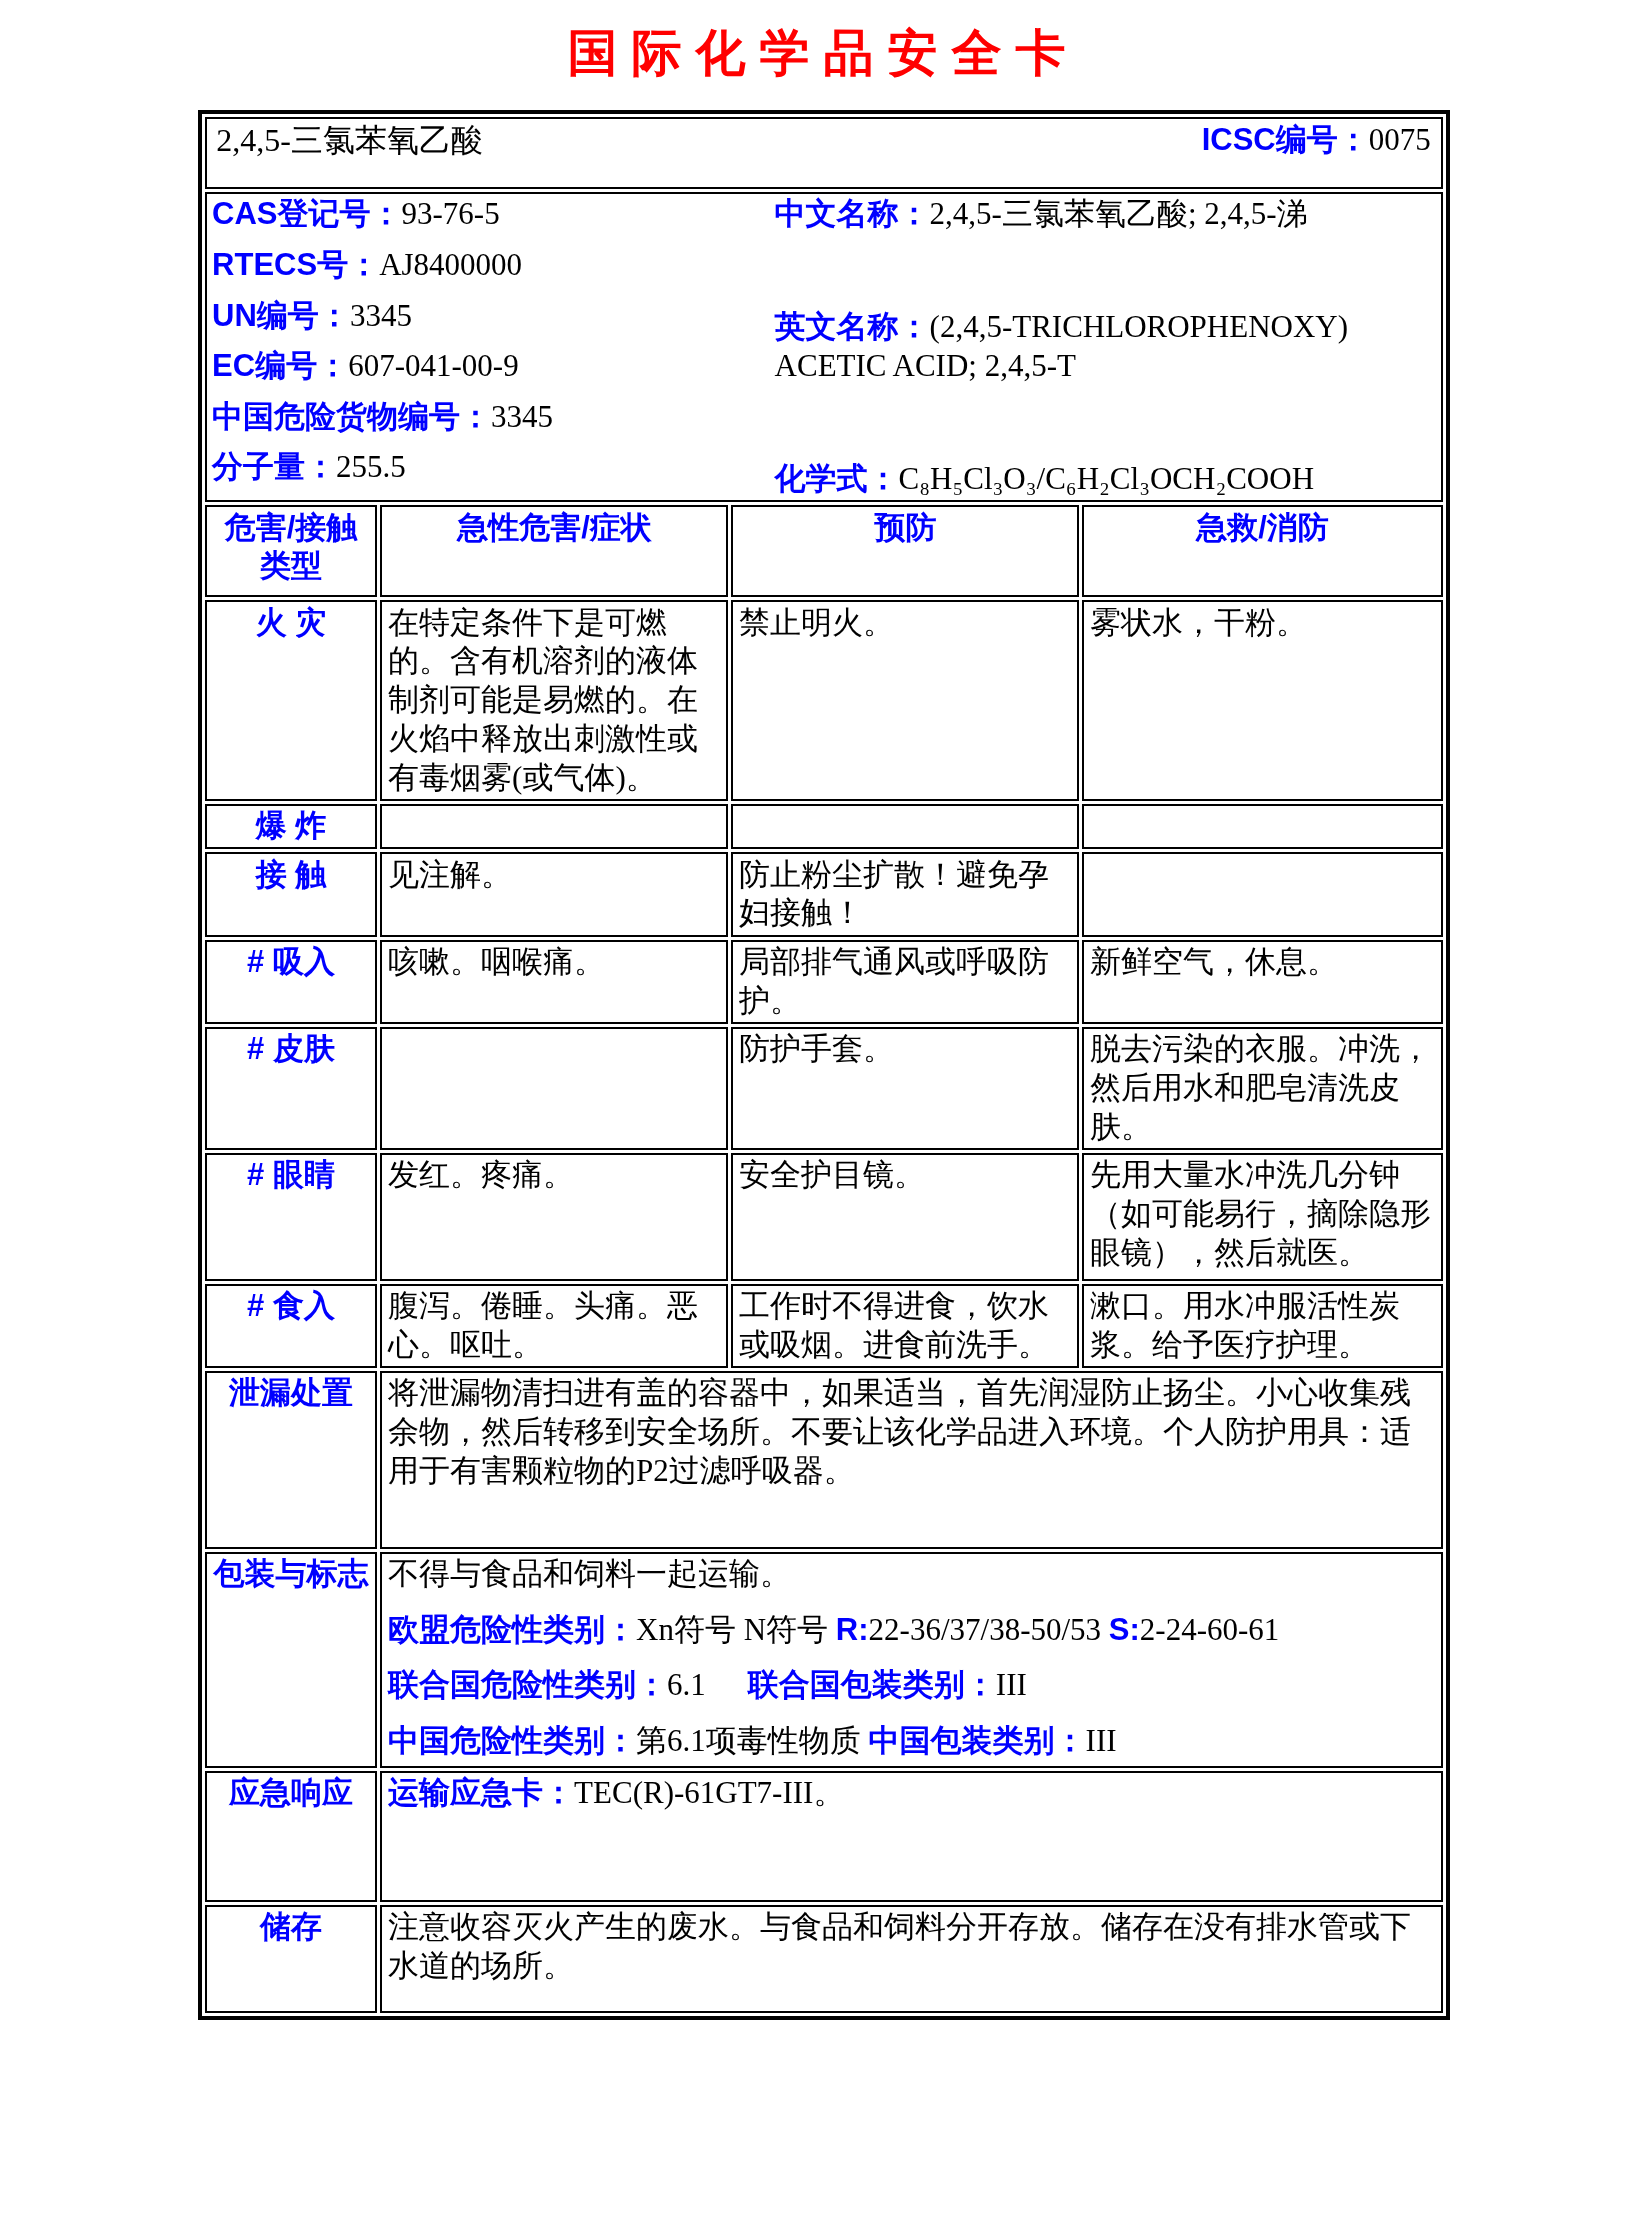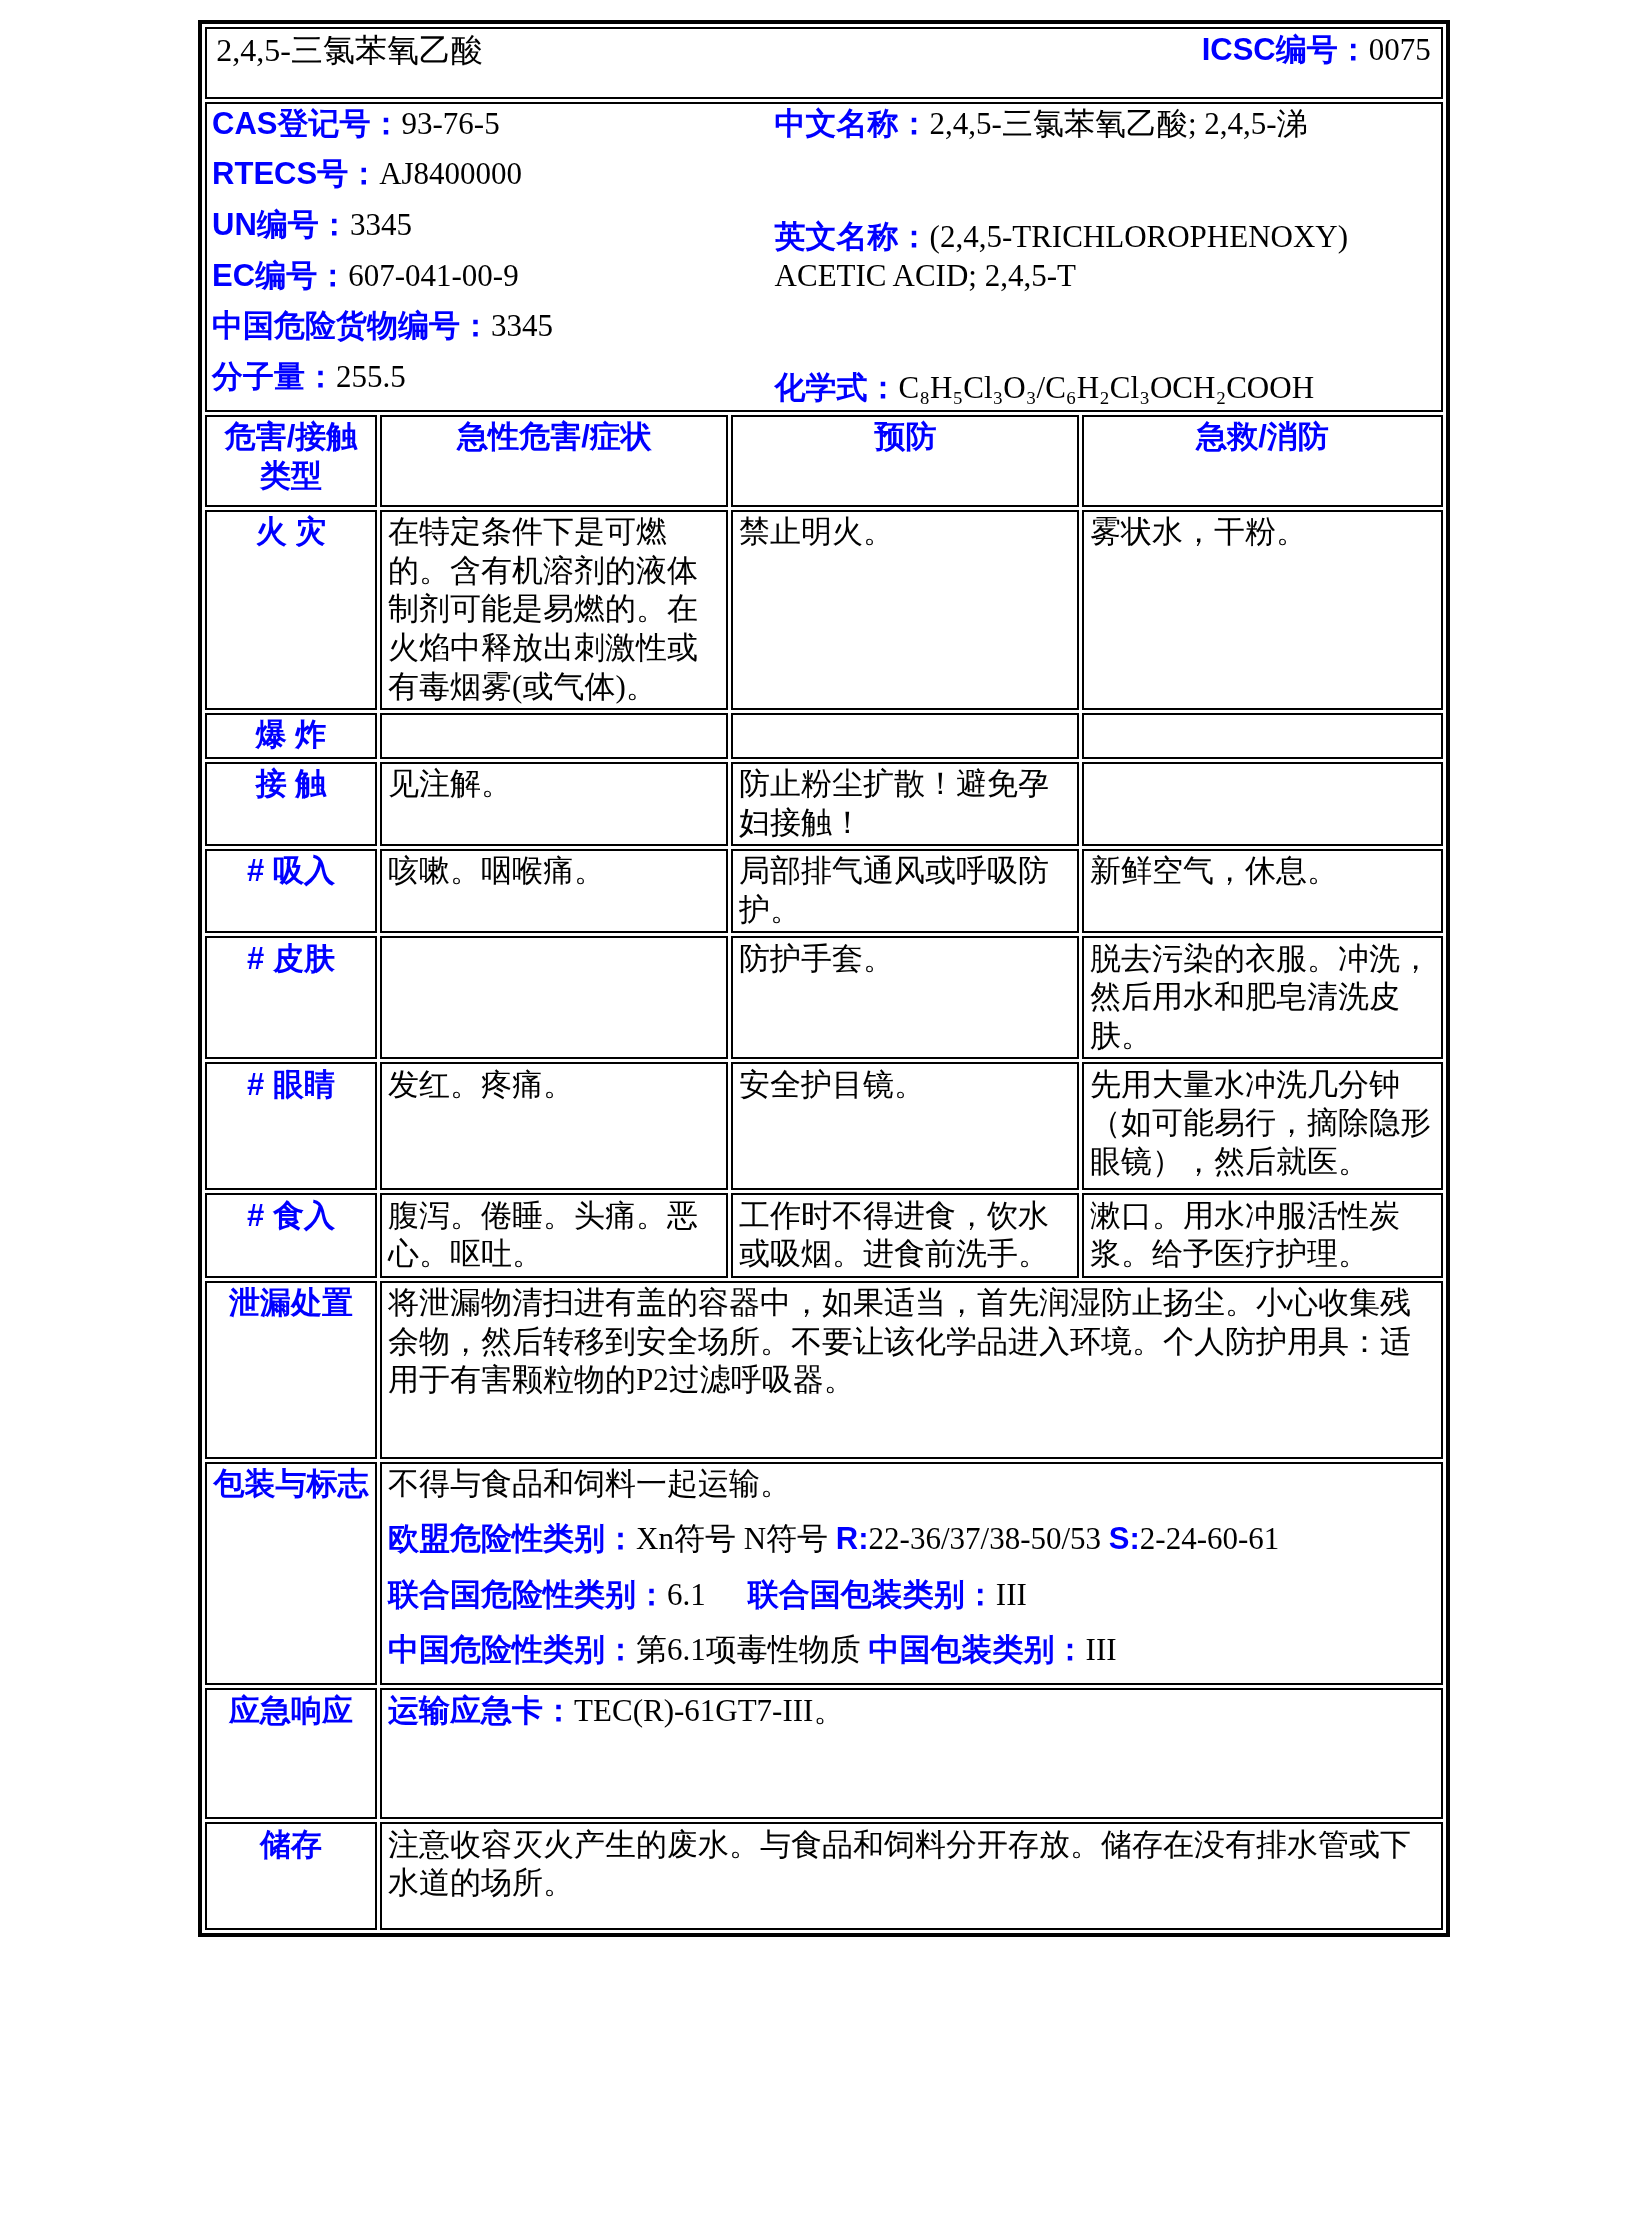--- a/index.html
+++ b/index.html
@@ -79,28 +79,29 @@
   tr.h-cont td{height:78px;}
   tr.h-inh  td{height:78px;}
   tr.h-skin td{height:104px;}
   tr.h-eye  td{height:128px;}
   tr.h-ing  td{height:65px;}
   tr.h-spill td{height:178px;}
   tr.h-pack td{height:159px;}
   tr.h-emer td{height:131px;}
   tr.h-stor td{height:108px;}
   .pk-line{line-height:1.25;margin-bottom:16.7px;}
-  .pk-line:last-child{margin-bottom:12px;}
+  .pk-line:last-child{margin-bottom:4px;}
   .pk-gap{display:inline-block;width:42px;}
 </style>
 </head>
 <body>
 
 <div class="page">
 
+  <h1 class="page-title">国际化学品安全卡</h1>
 
   <table class="card">
     <colgroup>
       <col style="width:172px">
       <col style="width:346px">
       <col style="width:346px">
       <col style="width:358px">
     </colgroup>
 
     <tbody>

